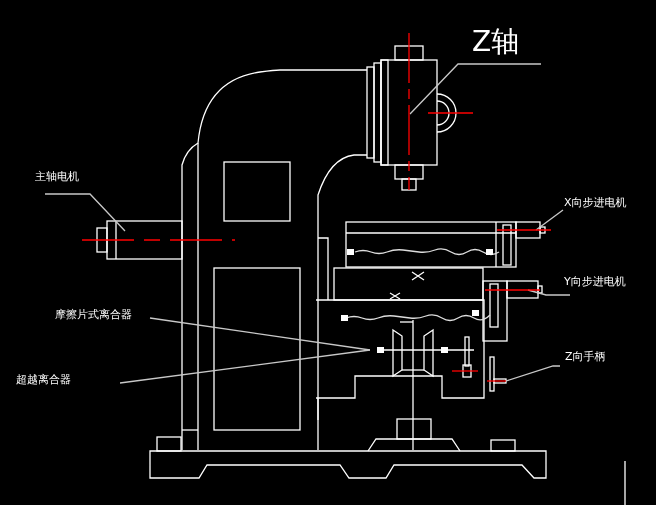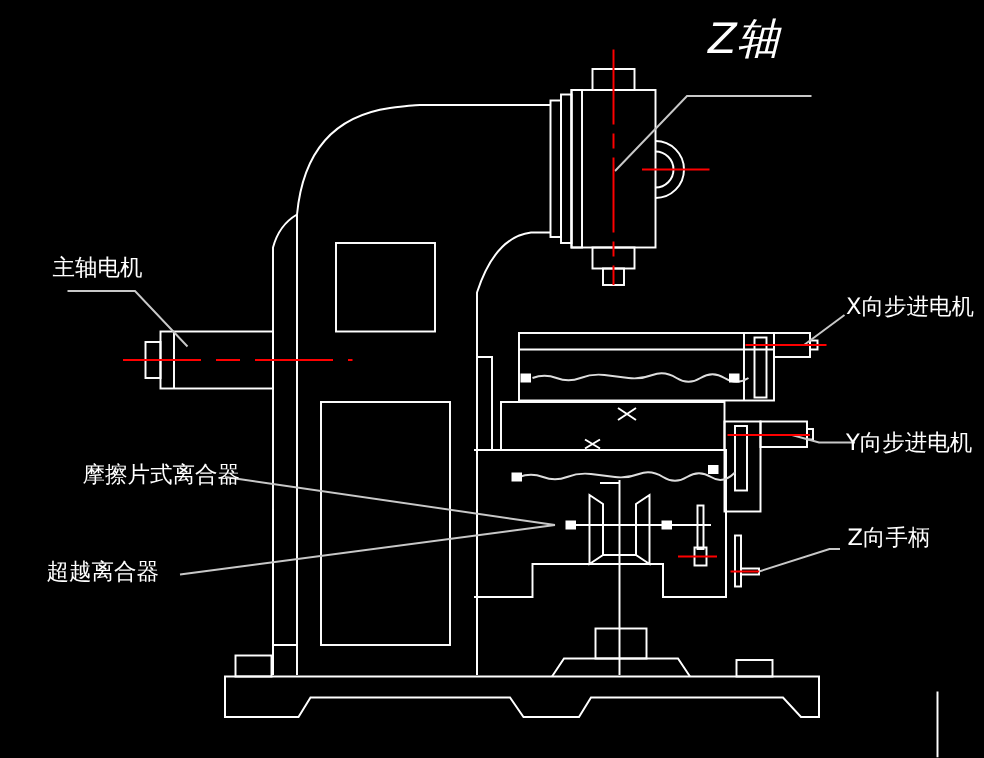--- a/index.html
+++ b/index.html
@@ -1,19 +1,19 @@
 <!DOCTYPE html>
 <html><head>
   <meta charset="utf-8">
   <style>
     html, body { margin: 0; padding: 0; background: #000; }
     body { width: 656px; height: 505px; overflow: hidden; position: relative; font-family: "DejaVu Sans", sans-serif; }
     #canvas { position: absolute; left: 0; top: 0; }
     .lbl { position: absolute; color: #fff; white-space: nowrap; line-height: 1; }
-    .lbl-small { font-size: 15px; }
+    .lbl-small { font-size: 11px; }
     .lbl-big { font-size: 28px; }
   </style>
 </head>
 <body>
 
 <svg id="canvas" width="656" height="505" viewBox="0 0 656 505">
   <g fill="none" stroke="#fff" stroke-width="1.3">
 
     <path d="M182 450 V165 Q186 150 198 143 Q204 80 260 72 Q275 70 280 70 H367"></path>
     <path d="M198 143 V450"></path>
@@ -96,19 +96,19 @@
     <path d="M428 113 H473"></path>
     <path d="M82 240 H235" stroke-dasharray="52 10 16 10"></path>
     <path d="M497 230 H551"></path>
     <path d="M485 290 H540"></path>
     <path d="M452 371 H478"></path>
     <path d="M487 381 H506"></path>
   </g>
   <path d="M625 461 V505" stroke="#fff" stroke-width="1.3"></path>
 </svg>
 
-<div class="lbl lbl-big" style="left:472px;top:12px;font-style:italic;">Z轴</div>
+<div class="lbl lbl-big" style="left:472px;top:28px;">Z轴</div>
 <div class="lbl lbl-small" style="left:35px;top:171px;">主轴电机</div>
 <div class="lbl lbl-small" style="left:564px;top:197px;">X向步进电机</div>
-<div class="lbl lbl-small" style="left:564px;top:288px;">Y向步进电机</div>
+<div class="lbl lbl-small" style="left:564px;top:276px;">Y向步进电机</div>
 <div class="lbl lbl-small" style="left:31px;top:309px;margin-left:24px;">摩擦片式离合器</div>
-<div class="lbl lbl-small" style="left:31px;top:374px;">超越离合器</div>
+<div class="lbl lbl-small" style="left:16px;top:374px;">超越离合器</div>
 <div class="lbl lbl-small" style="left:565px;top:351px;">Z向手柄</div>
 
 </body></html>

